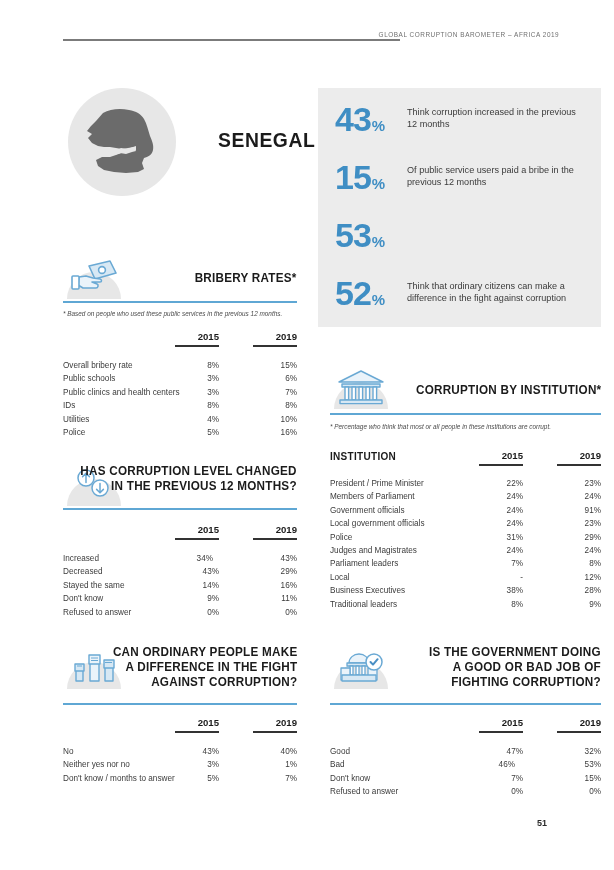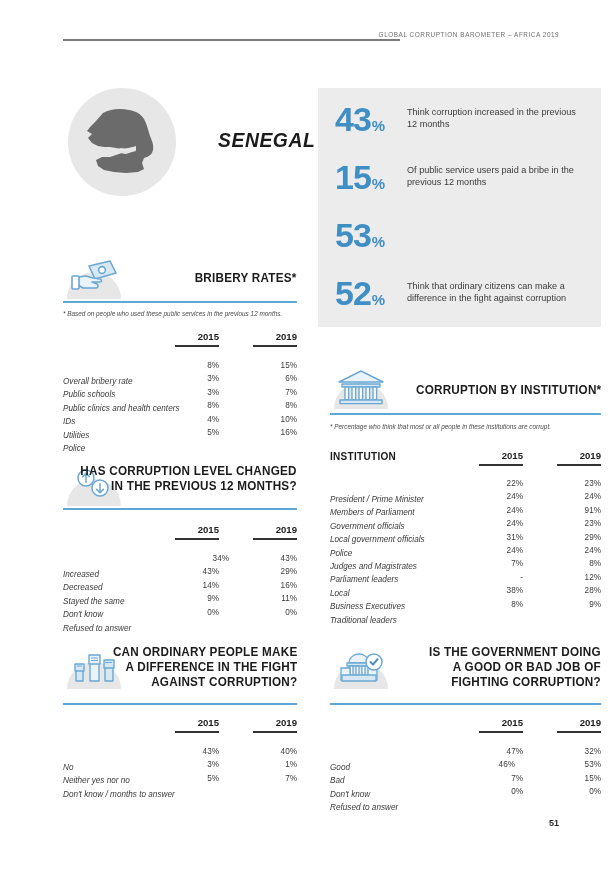--- a/index.html
+++ b/index.html
@@ -17,21 +17,21 @@
   .header{position:absolute;left:0;top:30px;width:614px;height:22px;}
   .header-rule{position:absolute;left:63px;top:9px;width:337px;height:2px;background:#7b7b7b;}
   .header-title{
     position:absolute;right:55px;top:0;
     font-size:7.3px;letter-spacing:.6px;color:#6f6f6f;
     font-family:"Liberation Sans Narrow","Liberation Sans",sans-serif;
     transform:scaleX(.88);transform-origin:right center;white-space:nowrap;
   }
 
   
-  .country-block{position:absolute;left:63px;top:88px;width:250px;height:110px;font-style:italic;}
+  .country-block{position:absolute;left:63px;top:88px;width:250px;height:110px;}
   .map-circle{
     position:absolute;left:5px;top:0;width:108px;height:108px;border-radius:50%;
     background:#e7e7e7;display:flex;align-items:center;justify-content:center;
   }
   .country-name{
     position:absolute;left:155px;top:40px;
     font-size:21px;font-weight:bold;color:#1b1b1b;letter-spacing:.6px;
     font-family:"Liberation Sans Narrow","Liberation Sans",sans-serif;
     transform:scaleX(.92);transform-origin:left center;white-space:nowrap;
   }
@@ -80,33 +80,33 @@
   .tbl{position:absolute;left:0;width:100%;}
   .thead{position:relative;height:22px;text-decoration:underline;}
   .yr{
     position:absolute;top:0;font-size:9.6px;font-weight:bold;color:#1b1b1b;
     text-align:right;
     font-family:"Liberation Sans Narrow","Liberation Sans",sans-serif;
   }
   .yr-rule{position:absolute;top:14px;height:1.6px;background:#333;}
   .row{position:relative;height:13.4px;}
   .row .lbl{
-    position:absolute;left:0;top:16px;font-size:8.2px;color:#3b3b3b;white-space:nowrap;font-style:italic;
+    position:absolute;left:0;top:0;font-size:8.2px;color:#3b3b3b;white-space:nowrap;
   }
   .row .v{
     position:absolute;top:0;font-size:8.2px;color:#3b3b3b;text-align:right;
   }
   .inst-head{
     position:absolute;left:0;font-size:10px;font-weight:bold;color:#1b1b1b;
     letter-spacing:.3px;
     font-family:"Liberation Sans Narrow","Liberation Sans",sans-serif;
   }
 
   .page-num{
-    position:absolute;right:55px;top:818px;font-size:9px;font-weight:bold;color:#2b2b2b;padding-left:11px;
+    position:absolute;right:67px;top:818px;font-size:9px;font-weight:bold;color:#2b2b2b;padding-left:11px;
   }
 </style>
 </head>
 <body>
 
 <div class="page">
 
   <div class="header">
     <div class="header-rule"></div>
     <div class="header-title">GLOBAL CORRUPTION BAROMETER – AFRICA 2019</div>
@@ -237,21 +237,21 @@
     <div class="tbl" style="top:62px">
       <div class="thead">
         <div class="yr" style="right:78px;width:44px">2015</div>
         <div class="yr-rule" style="right:78px;width:44px"></div>
         <div class="yr" style="right:0px;width:44px">2019</div>
         <div class="yr-rule" style="right:0px;width:44px"></div>
       </div>
       <div style="height:8px"></div>
       <div class="row">
         <div class="lbl">Increased</div>
-        <div class="v" style="right:68px;width:44px">34%</div>
+        <div class="v" style="right:84px;width:44px">34%</div>
         <div class="v" style="right:0px;width:44px">43%</div>
       </div>
       <div class="row">
         <div class="lbl">Decreased</div>
         <div class="v" style="right:78px;width:44px">43%</div>
         <div class="v" style="right:0px;width:44px">29%</div>
       </div>
       <div class="row">
         <div class="lbl">Stayed the same</div>
         <div class="v" style="right:78px;width:44px">14%</div>

